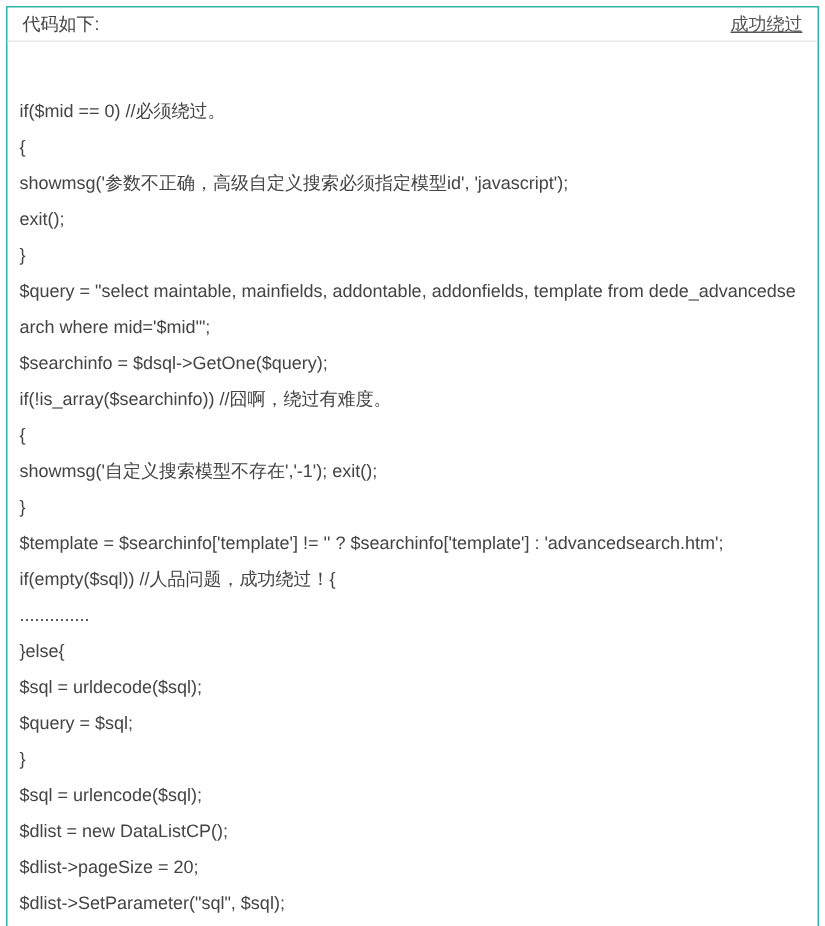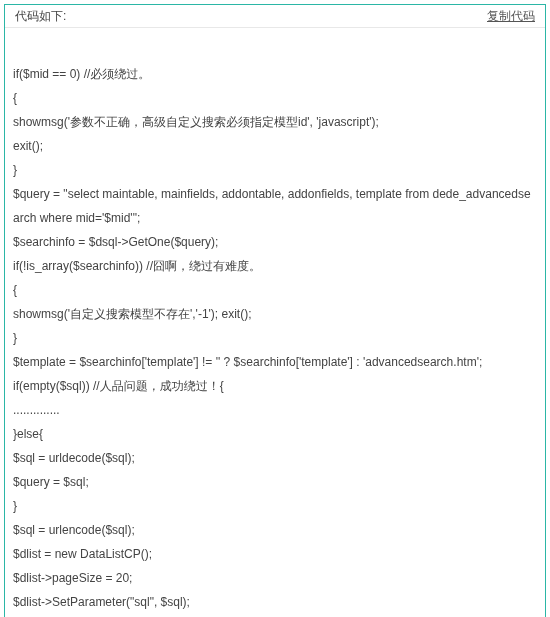--- a/index.html
+++ b/index.html
@@ -42,21 +42,21 @@
     position: relative;
     height: 0;
   }
 </style>
 </head>
 <body>
 
 <div class="code-box">
   <div class="code-header">
     <span class="title">代码如下:</span>
-    <span class="copy">复制代码</span>
+    <span class="copy">成功绕过</span>
   </div>
   <div class="code-body" id="code-body">
 if($mid == 0) //必须绕过。
 {
 showmsg('参数不正确，高级自定义搜索必须指定模型id', 'javascript');
 exit();
 }
 $query = "select maintable, mainfields, addontable, addonfields, template from dede_advancedsearch where mid='$mid'";
 $searchinfo = $dsql-&gt;GetOne($query);
 if(!is_array($searchinfo)) //囧啊，绕过有难度。

